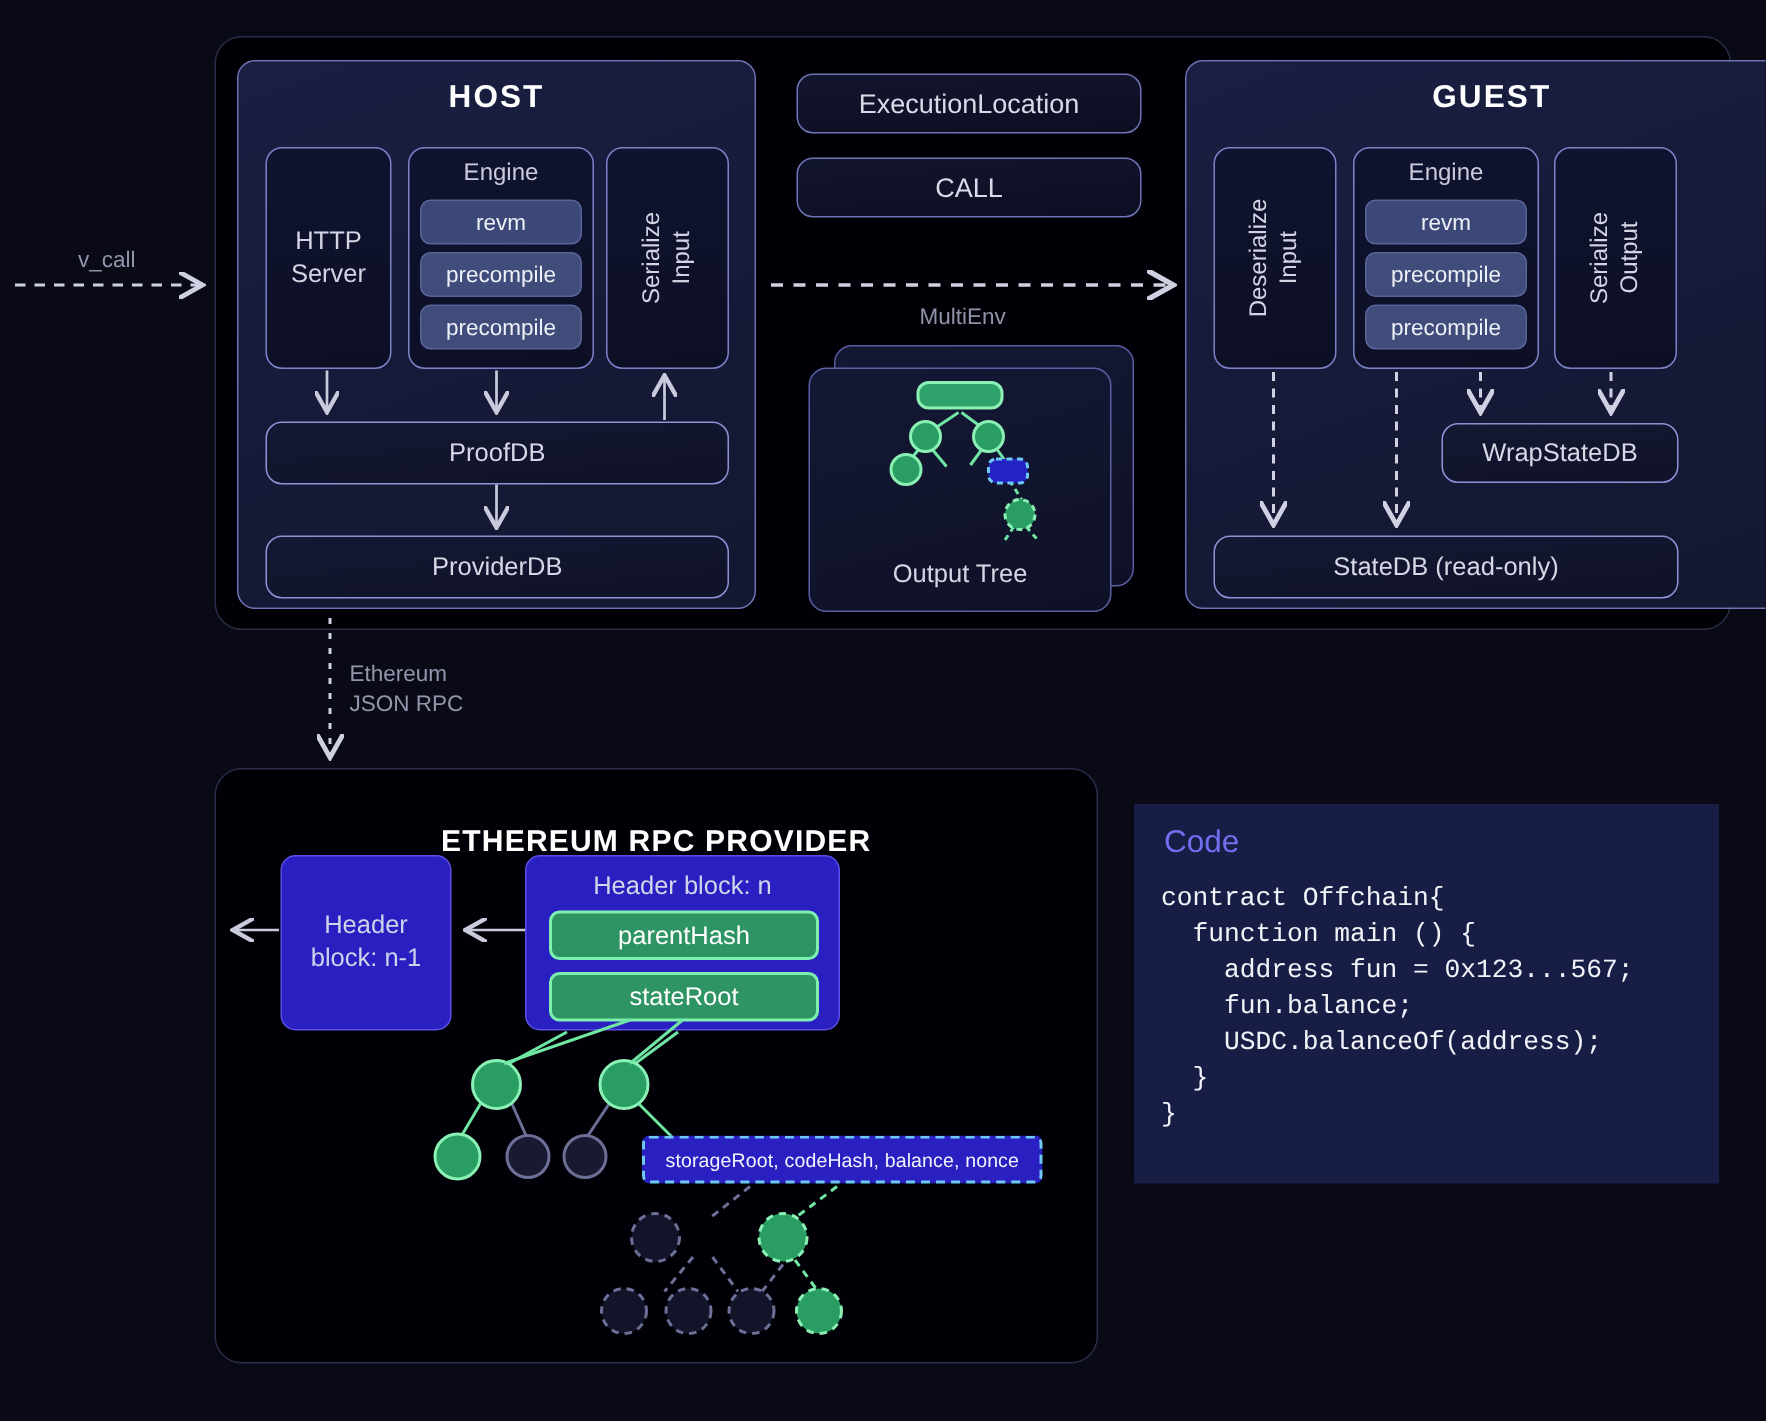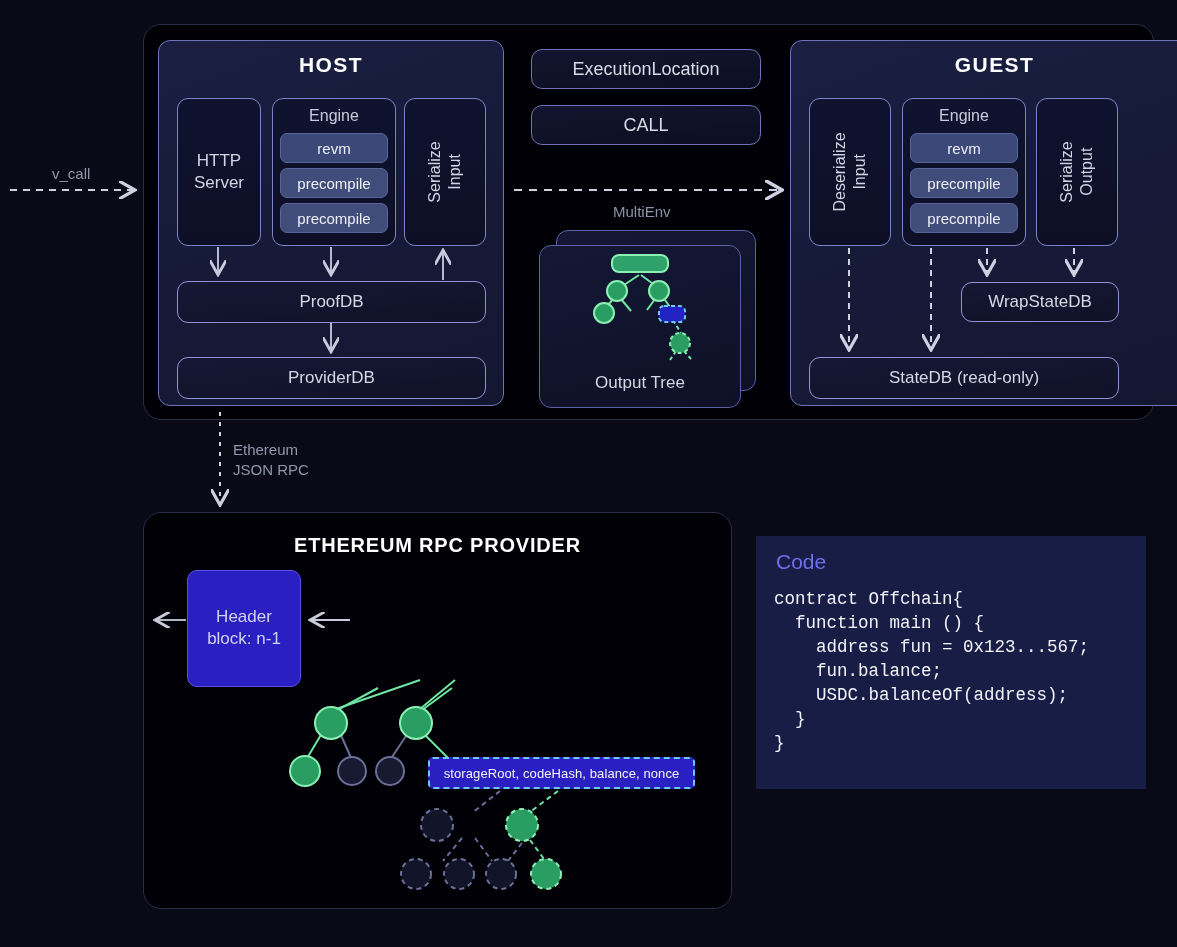--- a/index.html
+++ b/index.html
@@ -92,21 +92,21 @@
   .mini-label {
     position: absolute; color: #8f93a8; font-size: 15px;
   }
 
   
   #rpc-panel {
     left: 143px; top: 512px; width: 589px; height: 397px;
     border-radius: 18px; background: #000006; border: 1px solid #2a2d4a;
   }
   #rpc-title {
-    position: absolute; left: 0; right: 0; top: 21px; text-align: center;
+    position: absolute; left: 0; right: 0; top: 37px; text-align: center;
     color: #fff; font-size: 20px; font-weight: 700; letter-spacing: .8px;
   }
   .hblock {
     position: absolute; border-radius: 10px;
     background: #2a20c2; border: 1px solid #5a50e8;
     color: #cfd2ea;
   }
   .hblock .hb-title {
     position: absolute; left: 0; right: 0; top: 10px; text-align: center;
     font-size: 17px; color: #d2d4ea;
@@ -236,20 +236,25 @@
     <div id="rpc-title">ETHEREUM RPC PROVIDER</div>
   </div>
 
   <div class="hblock" style="left:187px; top:570px; width:114px; height:117px;">
     <div style="position:absolute; left:0; right:0; top:50%; transform:translateY(-50%); text-align:center; font-size:17px; line-height:1.35;">
       <div>Header</div>
       <div>block: n-1</div>
     </div>
   </div>
 
+  <div class="hblock" style="left:350px; top:570px; width:210px; height:117px;">
+    <div class="hb-title">Header block: n</div>
+    <div class="gbox" style="left:15px; top:36px; width:180px; height:33px;">parentHash</div>
+    <div class="gbox" style="left:15px; top:77px; width:180px; height:33px;">stateRoot</div>
+  </div>
 
   <svg class="overlay">
     <g stroke="#6fe6a4" stroke-width="2" fill="none">
       <line x1="378" y1="688" x2="332" y2="713"></line>
       <line x1="452" y1="688" x2="418" y2="713"></line>
       <line x1="322" y1="733" x2="306" y2="760"></line>
       <line x1="424" y1="734" x2="450" y2="760"></line>
     </g>
     <g stroke="#6c6f96" stroke-width="2" fill="none">
       <line x1="340" y1="733" x2="352" y2="760"></line>

